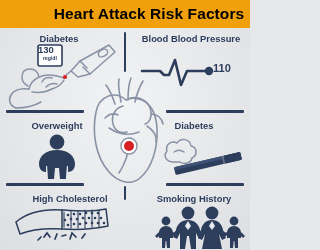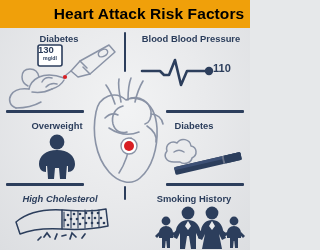--- a/index.html
+++ b/index.html
@@ -156,21 +156,21 @@
 
       <g transform="rotate(-13 46 30)">
         <rect x="14" y="26" width="68" height="8" rx="1.4" fill="#2c3e5c"></rect>
         <rect x="14" y="26" width="68" height="3" rx="1.2" fill="#3d5075"></rect>
         <rect x="63" y="26" width="2" height="8" fill="#6a7489"></rect>
         <rect x="65" y="26" width="17" height="8" rx="1.4" fill="#2c3e5c"></rect>
       </g>
     </svg>
   </div>
 
-  <div class="lbl" style="left:4px;top:193px;width:112px;font-style:italic;">High Cholesterol</div>
+  <div class="lbl" style="left:14px;top:193px;width:112px;">High Cholesterol</div>
 
   <div class="art" style="left:14px;top:206px;">
     <svg width="96" height="42" viewBox="0 0 96 42">
 
       <g fill="none" stroke="#2c3e5c" stroke-width="1.5" stroke-linejoin="round" stroke-linecap="round">
         <path d="M2 16 C14 6 30 3 48 4 C64 5 78 6 92 3 L94 20 C80 23 64 24 48 23
                  C32 22 16 24 6 28 Z"></path>
         <path d="M48 4 L48 23"></path>
       </g>
 

